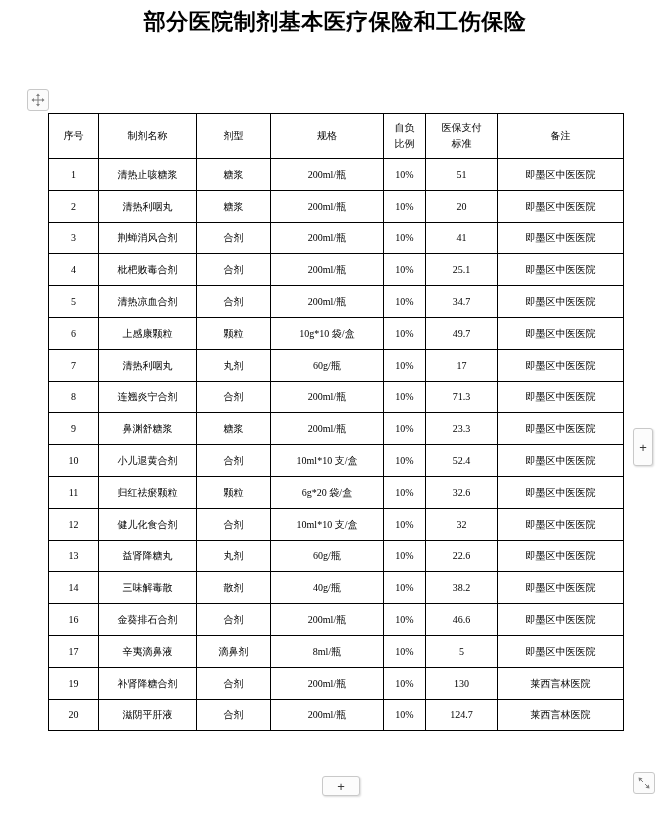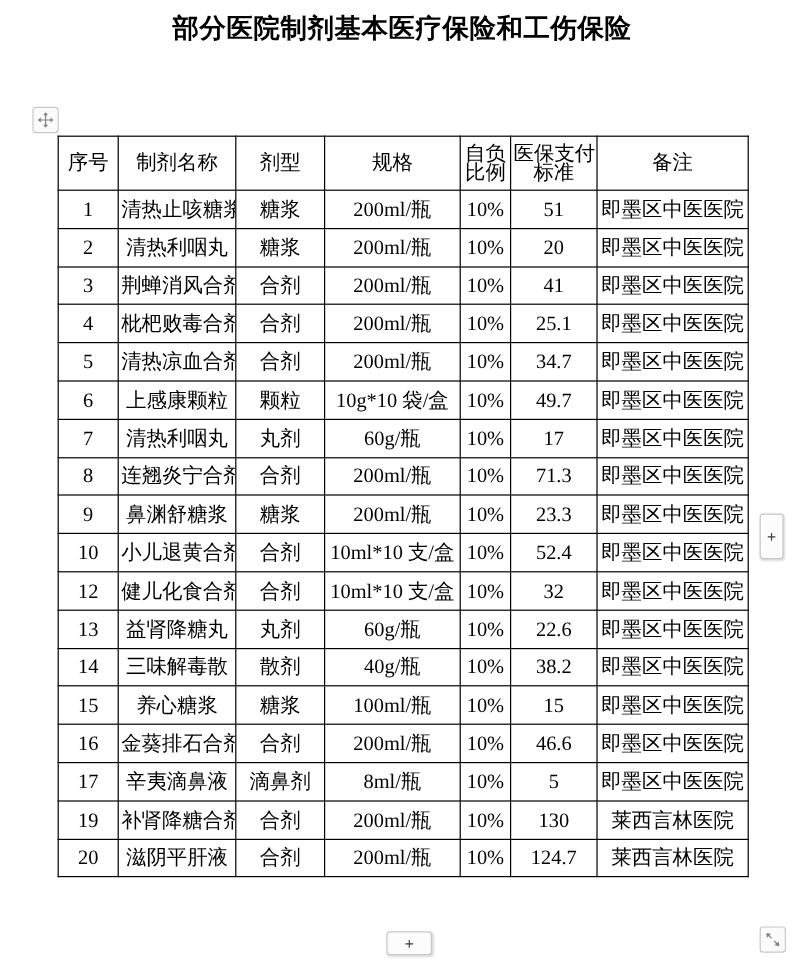--- a/index.html
+++ b/index.html
@@ -22,40 +22,40 @@
   .doc-title {
     position: absolute;
     left: 0;
     top: 8px;
     width: 670px;
     text-align: center;
     font-size: 22px;
     font-weight: bold;
     line-height: 31px;
     letter-spacing: 0.5px;
-    font-family: Liberation Sans, sans-serif;
+    font-family: Liberation Mono, monospace;
   }
   .doc-title .line {
     display: block;
     white-space: nowrap;
   }
 
   
   .table-area {
     position: absolute;
     left: 48px;
     top: 113px;
     width: 575px;
   }
 
   table.data-table {
     border-collapse: collapse;
     table-layout: fixed;
     width: 575px;
-    font-size: 17px;
+    font-size: 10px;
     font-family: "Liberation Serif", "DejaVu Serif", serif;
   }
   table.data-table th,
   table.data-table td {
     border: 1px solid #000000;
     text-align: center;
     vertical-align: middle;
     padding: 0 2px;
     height: 30.8px;
     line-height: 15px;
@@ -301,20 +301,29 @@
         <tr>
           <td class="cell-num">10</td>
           <td>小儿退黄合剂</td>
           <td>合剂</td>
           <td>10ml*10 支/盒</td>
           <td class="cell-num">10%</td>
           <td class="cell-num">52.4</td>
           <td>即墨区中医医院</td>
         </tr>
         <tr>
+          <td class="cell-num">11</td>
+          <td>归红祛瘀颗粒</td>
+          <td>颗粒</td>
+          <td>6g*20 袋/盒</td>
+          <td class="cell-num">10%</td>
+          <td class="cell-num">32.6</td>
+          <td>即墨区中医医院</td>
+        </tr>
+        <tr>
           <td class="cell-num">12</td>
           <td>健儿化食合剂</td>
           <td>合剂</td>
           <td>10ml*10 支/盒</td>
           <td class="cell-num">10%</td>
           <td class="cell-num">32</td>
           <td>即墨区中医医院</td>
         </tr>
         <tr>
           <td class="cell-num">13</td>
@@ -325,29 +334,20 @@
           <td class="cell-num">22.6</td>
           <td>即墨区中医医院</td>
         </tr>
         <tr>
           <td class="cell-num">14</td>
           <td>三味解毒散</td>
           <td>散剂</td>
           <td>40g/瓶</td>
           <td class="cell-num">10%</td>
           <td class="cell-num">38.2</td>
-          <td>即墨区中医医院</td>
-        </tr>
-        <tr>
-          <td class="cell-num">15</td>
-          <td>养心糖浆</td>
-          <td>糖浆</td>
-          <td>100ml/瓶</td>
-          <td class="cell-num">10%</td>
-          <td class="cell-num">15</td>
           <td>即墨区中医医院</td>
         </tr>
         <tr>
           <td class="cell-num">16</td>
           <td>金葵排石合剂</td>
           <td>合剂</td>
           <td>200ml/瓶</td>
           <td class="cell-num">10%</td>
           <td class="cell-num">46.6</td>
           <td>即墨区中医医院</td>

